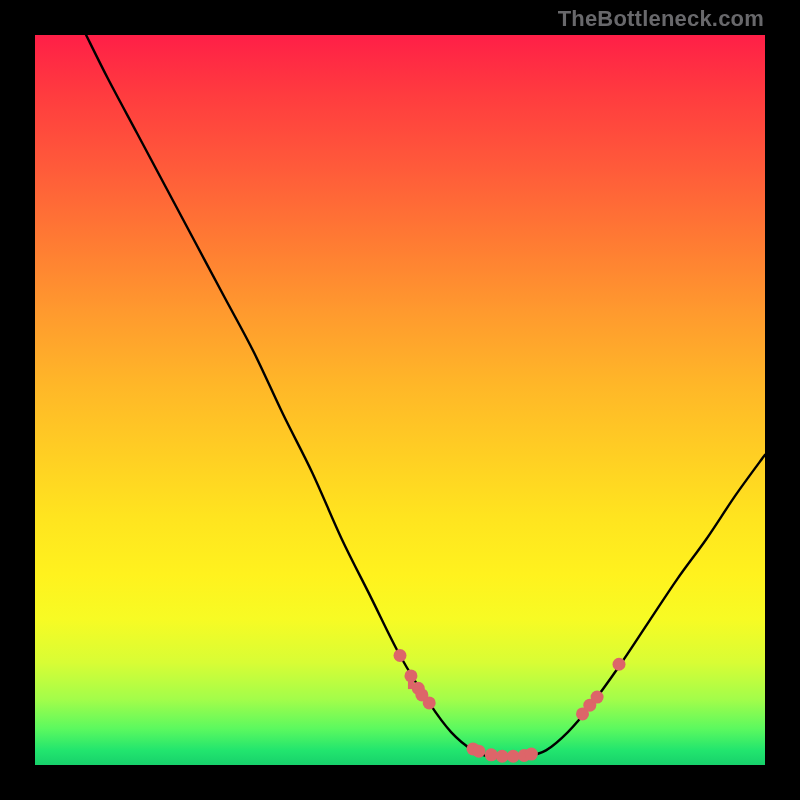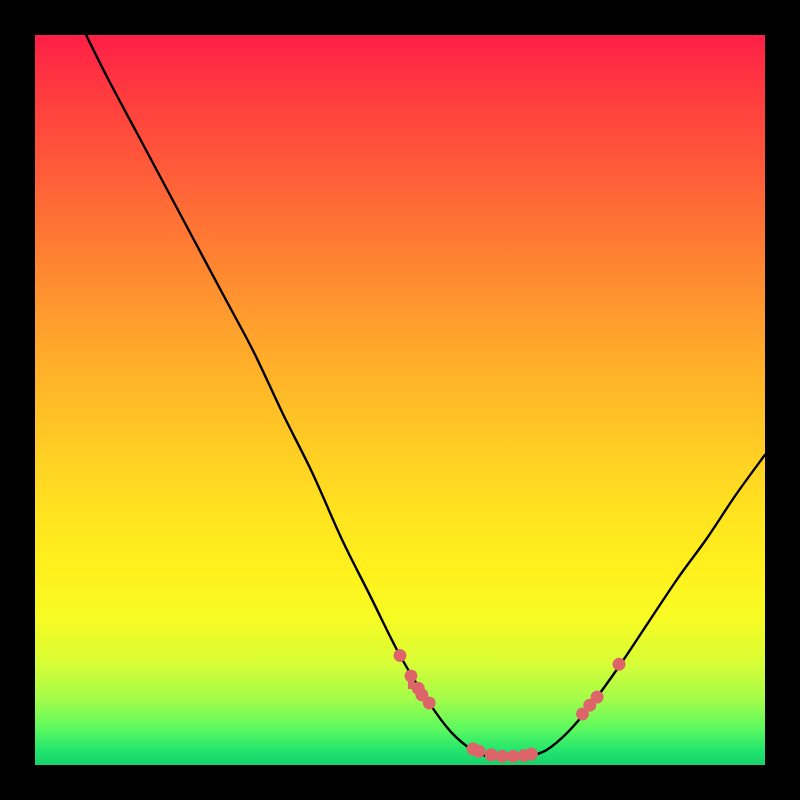--- a/index.html
+++ b/index.html
@@ -57,20 +57,21 @@
     left: 0;
     top: 0;
     width: 730px;
     height: 730px;
   }
 </style>
 </head>
 <body>
 
 <div class="container">
+  <div class="watermark">TheBottleneck.com</div>
   <div class="plot-area">
     <svg class="overlay" viewBox="0 0 730 730" preserveAspectRatio="none">
       <path id="curve-path" fill="none" stroke="#000000" stroke-width="2.4" stroke-linecap="round" stroke-linejoin="round" d="M 51.1 0 C 54.75 7.300000000000011, 64.48333333333333 27.375000000000075, 73 43.80000000000007 C 81.51666666666667 60.225000000000065, 92.46666666666667 80.29999999999997, 102.2 98.54999999999995 C 111.93333333333334 116.79999999999994, 121.66666666666667 135.04999999999993, 131.4 153.29999999999995 C 141.13333333333333 171.54999999999998, 150.86666666666667 189.80000000000007, 160.6 208.05000000000007 C 170.33333333333331 226.30000000000007, 180.06666666666666 244.55, 189.8 262.8 C 199.53333333333336 281.05, 209.26666666666665 298.08333333333337, 219 317.55 C 228.73333333333335 337.01666666666665, 238.4666666666667 359.52500000000003, 248.20000000000002 379.6 C 257.93333333333334 399.675, 267.66666666666663 417.31666666666666, 277.4 438 C 287.1333333333333 458.68333333333334, 296.8666666666666 483.01666666666665, 306.59999999999997 503.7 C 316.3333333333333 524.3833333333333, 326.06666666666666 542.6333333333333, 335.8 562.1 C 345.53333333333336 581.5666666666667, 355.26666666666665 602.8583333333333, 365 620.5 C 374.73333333333335 638.1416666666667, 385.6833333333334 655.1750000000001, 394.20000000000005 667.95 C 402.7166666666667 680.725, 408.79999999999995 689.2416666666667, 416.09999999999997 697.15 C 423.4 705.0583333333333, 431.30833333333334 711.2633333333333, 438 715.4 C 444.69166666666666 719.5366666666666, 450.1666666666667 720.7533333333333, 456.25 721.97 C 462.3333333333333 723.1866666666667, 469.025 722.7, 474.5 722.7 C 479.975 722.7, 483.0166666666667 723.1866666666667, 489.1 721.97 C 495.18333333333334 720.7533333333333, 503.69999999999993 719.5366666666666, 510.99999999999994 715.4 C 518.3 711.2633333333333, 525.6 704.4499999999999, 532.9 697.15 C 540.1999999999999 689.85, 546.2833333333333 682.55, 554.8 671.6 C 563.3166666666666 660.6500000000001, 574.2666666666667 645.4416666666667, 584 631.45 C 593.7333333333333 617.4583333333334, 603.4666666666666 602.25, 613.1999999999999 587.65 C 622.9333333333333 573.05, 632.6666666666666 557.8416666666667, 642.4 543.85 C 652.1333333333333 529.8583333333333, 661.8666666666667 517.6916666666666, 671.6 503.7 C 681.3333333333334 489.7083333333333, 691.0666666666666 473.89166666666665, 700.8 459.9 C 710.5333333333333 445.9083333333333, 725.1333333333333 426.44166666666666, 730 419.75"></path>
       <g id="markers-group">
           <circle cx="365" cy="620.5" r="6.5" fill="#dd6569"></circle>
           <circle cx="375.95" cy="640.94" r="6.5" fill="#dd6569"></circle>
           <circle cx="383.25" cy="653.35" r="6.5" fill="#dd6569"></circle>
           <circle cx="386.90000000000003" cy="659.92" r="6.5" fill="#dd6569"></circle>
           <circle cx="394.20000000000005" cy="667.95" r="6.5" fill="#dd6569"></circle>
           <circle cx="438" cy="713.94" r="6.5" fill="#dd6569"></circle>

